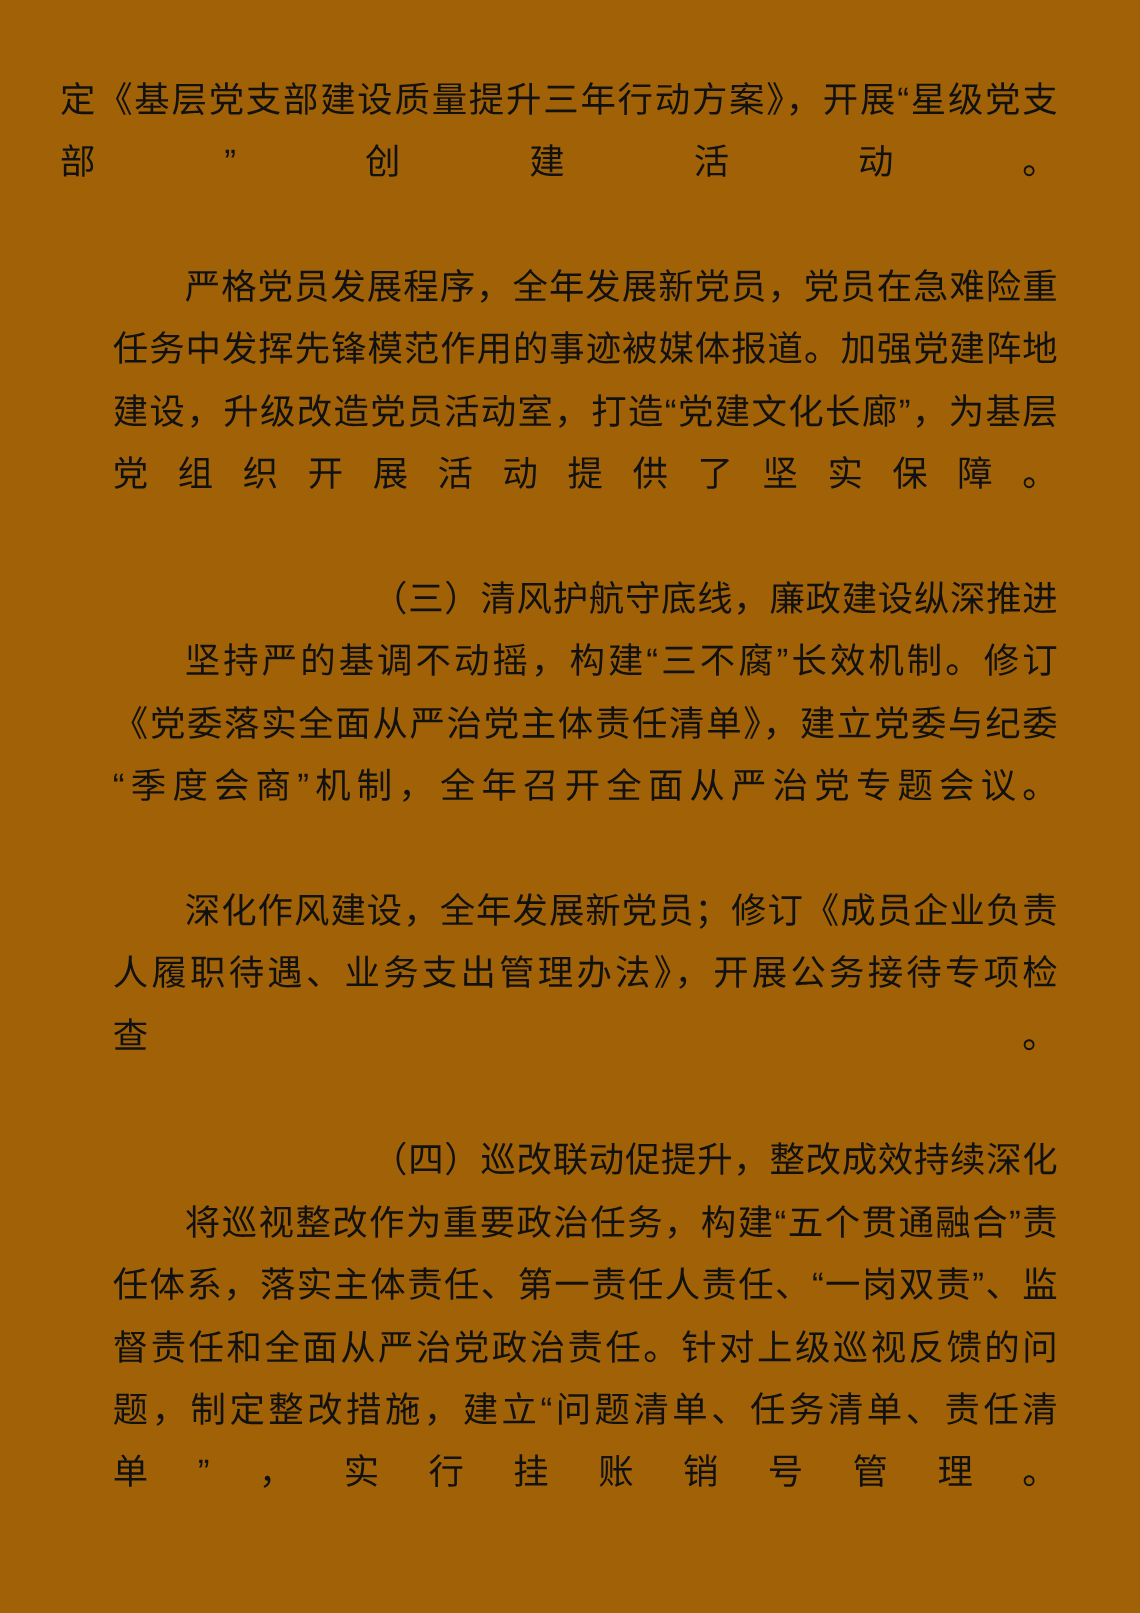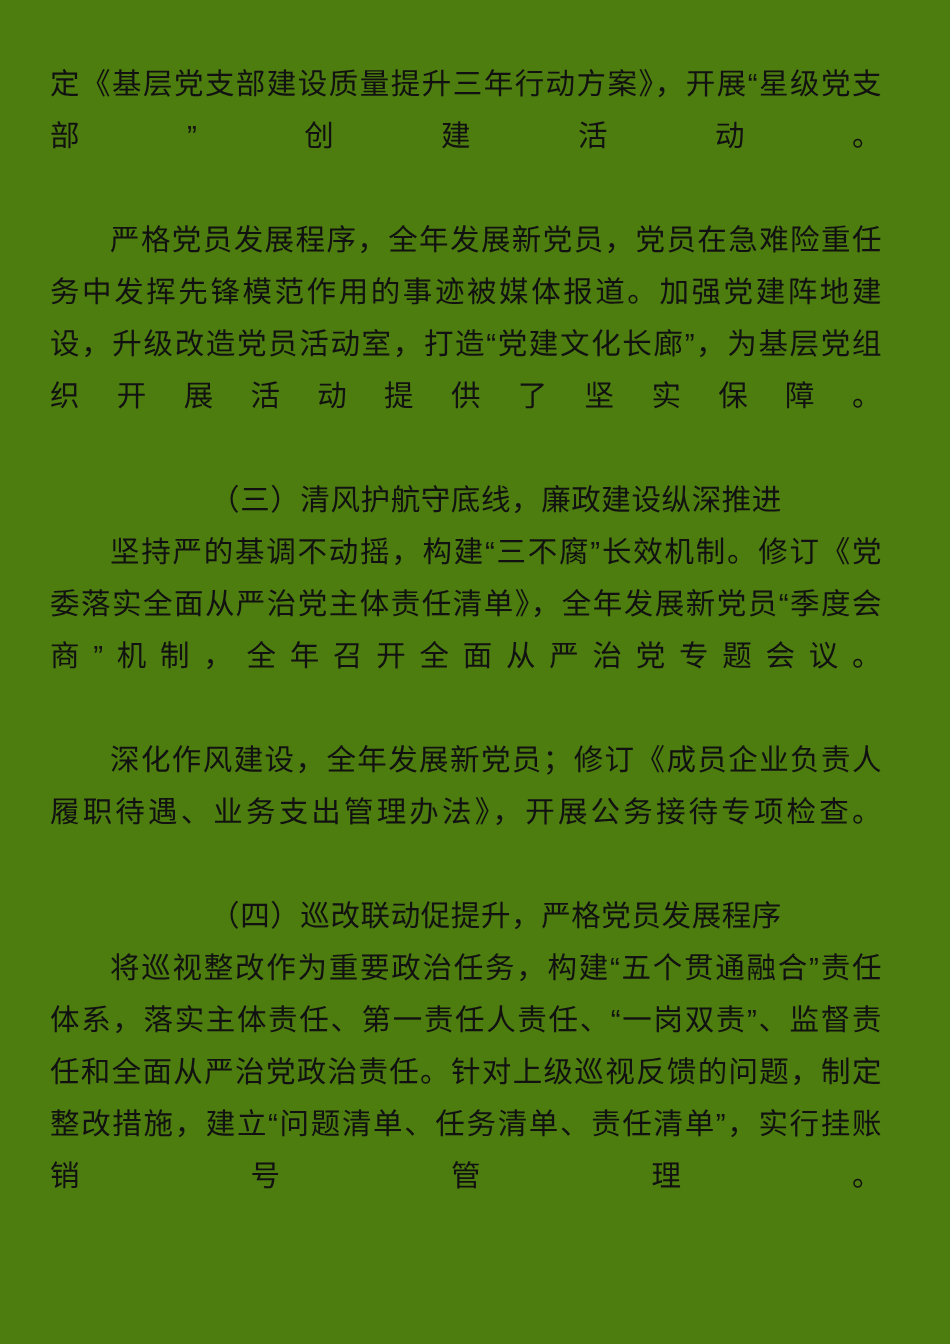--- a/index.html
+++ b/index.html
@@ -13,21 +13,21 @@
     height: 1344px;
     font-family: "Liberation Sans", "DejaVu Sans", sans-serif;
     color: #111111;
     overflow: hidden;
   }
 
   .page {
     position: relative;
     width: 950px;
     height: 1344px;
-    background: #4d7c0f;
+    background: #a16207;
     box-sizing: border-box;
     padding: 58px 68px 0 50px;
   }
 
   .doc-body {
     width: 832px;
   }
 
   
   .para,
@@ -44,26 +44,27 @@
   }
 
   
   .para.cont {
     text-indent: 0;
   }
 
   
   .para.indent {
     text-indent: 60px;
+    margin-left: 44px;
   }
 
   
   .heading {
     text-indent: 60px;
-    text-align: center;
+    text-align: right;
   }
 
   
   .para::after {
     content: "";
     display: inline-block;
     width: 100%;
   }
 </style>
 </head>
@@ -71,23 +72,23 @@
 
 <div class="page">
   <div class="doc-body">
 
     <p class="para cont">定《基层党支部建设质量提升三年行动方案》，开展“星级党支部”创建活动。</p>
 
     <p class="para indent">严格党员发展程序，全年发展新党员，党员在急难险重任务中发挥先锋模范作用的事迹被媒体报道。加强党建阵地建设，升级改造党员活动室，打造“党建文化长廊”，为基层党组织开展活动提供了坚实保障。</p>
 
     <p class="heading">（三）清风护航守底线，廉政建设纵深推进</p>
 
-    <p class="para indent">坚持严的基调不动摇，构建“三不腐”长效机制。修订《党委落实全面从严治党主体责任清单》，全年发展新党员“季度会商”机制，全年召开全面从严治党专题会议。</p>
+    <p class="para indent">坚持严的基调不动摇，构建“三不腐”长效机制。修订《党委落实全面从严治党主体责任清单》，建立党委与纪委“季度会商”机制，全年召开全面从严治党专题会议。</p>
 
     <p class="para indent">深化作风建设，全年发展新党员；修订《成员企业负责人履职待遇、业务支出管理办法》，开展公务接待专项检查。</p>
 
 
-    <p class="heading">（四）巡改联动促提升，严格党员发展程序</p>
+    <p class="heading">（四）巡改联动促提升，整改成效持续深化</p>
 
     <p class="para indent">将巡视整改作为重要政治任务，构建“五个贯通融合”责任体系，落实主体责任、第一责任人责任、“一岗双责”、监督责任和全面从严治党政治责任。针对上级巡视反馈的问题，制定整改措施，建立“问题清单、任务清单、责任清单”，实行挂账销号管理。</p>
 
   </div>
 </div>
 
 </body></html>

